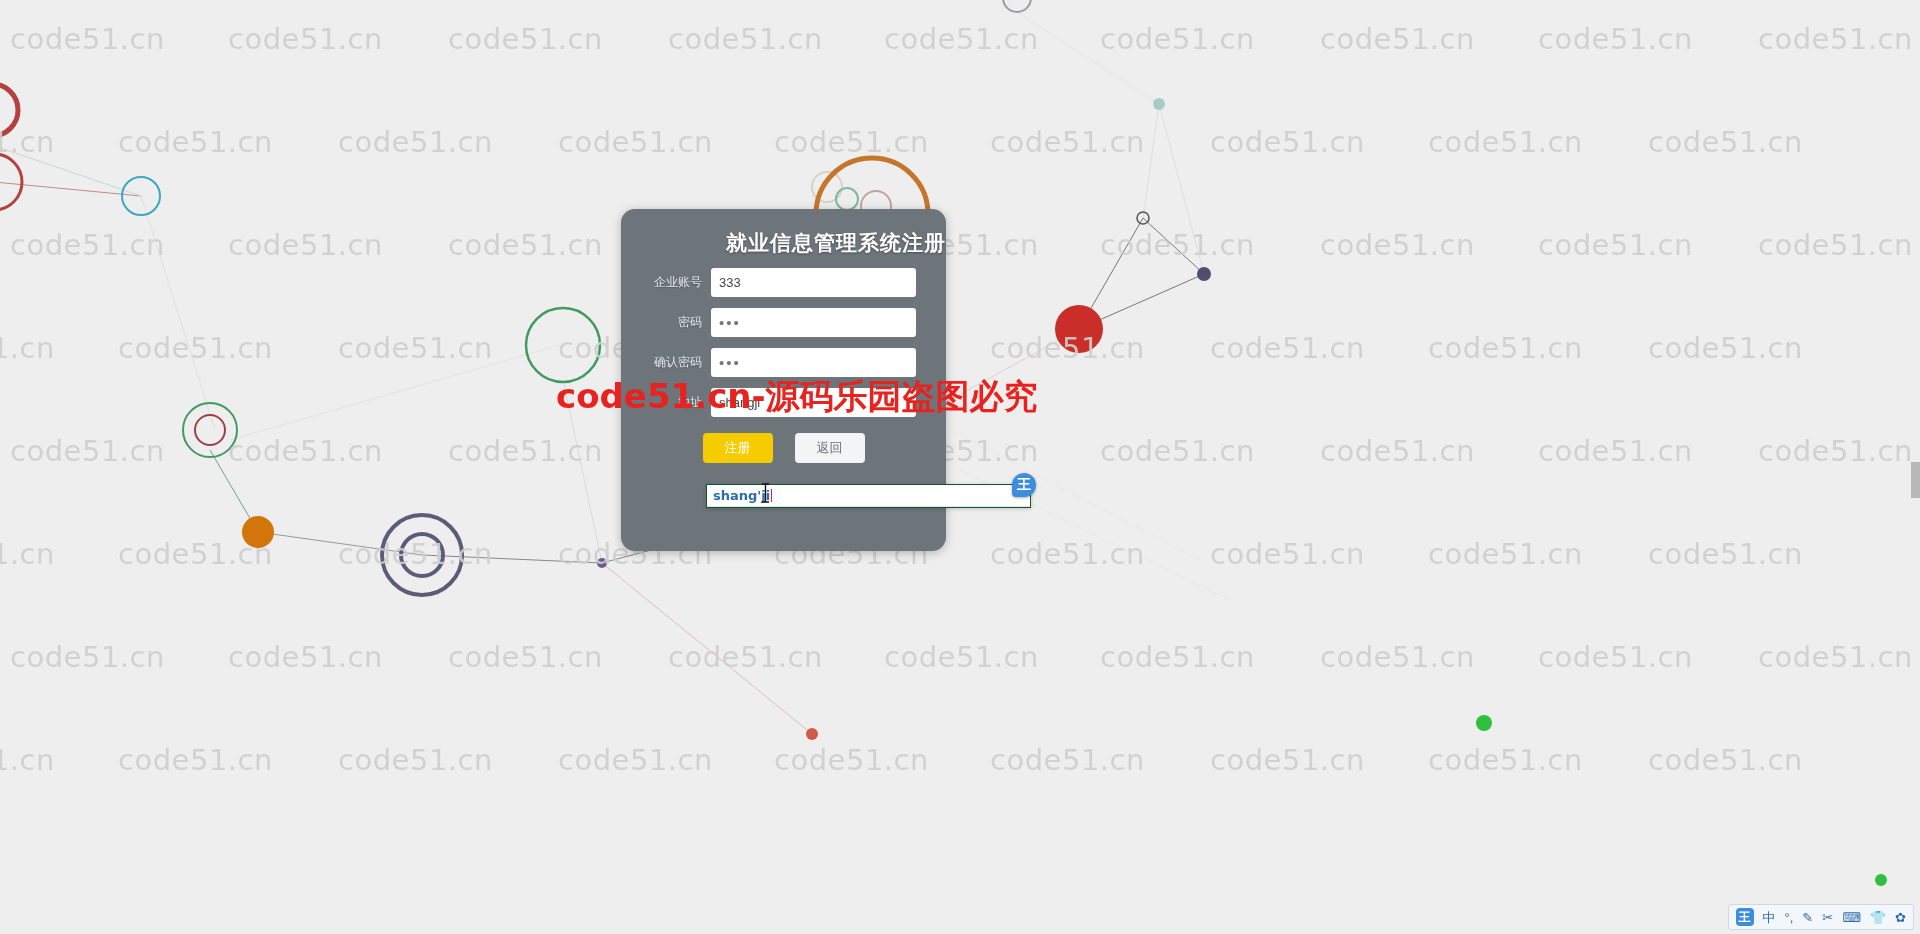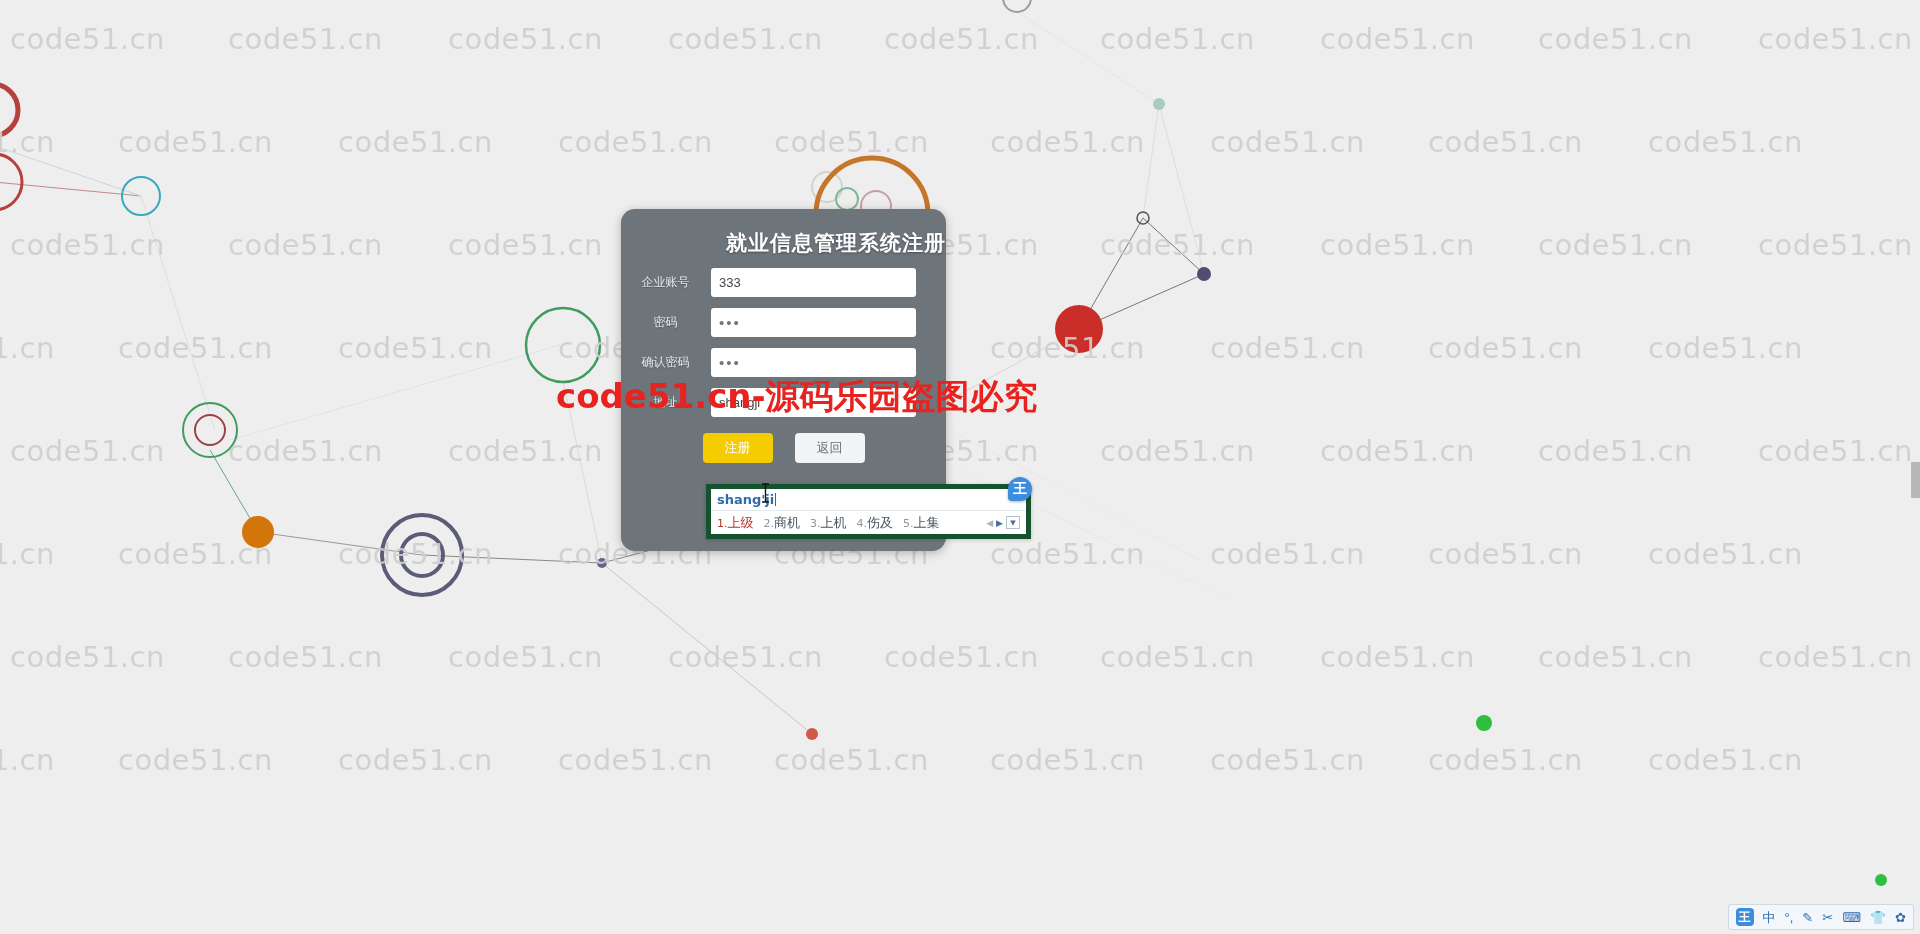--- a/index.html
+++ b/index.html
@@ -63,21 +63,21 @@
     font-family: "DejaVu Sans", sans-serif;
   }
   .form-row {
     display: flex;
     align-items: center;
     margin-top: 11px;
     padding-left: 8px;
   }
   .form-label {
     width: 82px;
-    text-align: center;
+    text-align: right;
     color: #e8eaec;
     font-size: 12px;
     padding-right: 9px;
     font-family: "DejaVu Sans", sans-serif;
     text-shadow: 0 1px 1px rgba(0,0,0,0.25);
   }
   .form-input {
     width: 205px;
     height: 29px;
     background: #ffffff;
@@ -133,21 +133,21 @@
   }
 
   
   #ime-popup {
     position: absolute;
     left: 706px;
     top: 484px;
     width: 325px;
     z-index: 20;
     background: #ffffff;
-    border: 5px solid #14532d;
+    border: 1px solid #14532d;
     box-shadow: 0 1px 4px rgba(0,0,0,0.18);
     font-family: "DejaVu Sans", sans-serif;
   }
   #ime-pinyin-row {
     height: 22px;
     display: flex;
     align-items: center;
     padding: 0 6px;
     border-bottom: 1px solid #e3e8ee;
   }
@@ -423,32 +423,20 @@
   </div>
 </div>
 
 <div id="red-watermark">code51.cn-源码乐园盗图必究</div>
 
 <div id="ime-popup">
   <div id="ime-pinyin-row">
     <span id="ime-pinyin">shang'ji</span>
     <span id="ime-caret"></span>
   </div>
-  <div id="ime-candidates">
-      <span class="cand first"><span class="num">1.</span>上级</span>
-      <span class="cand"><span class="num">2.</span>商机</span>
-      <span class="cand"><span class="num">3.</span>上机</span>
-      <span class="cand"><span class="num">4.</span>伤及</span>
-      <span class="cand"><span class="num">5.</span>上集</span>
-      <span id="ime-nav">
-        <span class="nav-arrow dim">◀</span>
-        <span class="nav-arrow">▶</span>
-        <span id="nav-box">▼</span>
-      </span>
-    </div>
   <div id="ime-logo">王</div>
 </div>
 
 <svg id="mouse-cursor" width="11" height="20" viewBox="0 0 11 20" xmlns="http://www.w3.org/2000/svg">
   <path d="M2 1 H9 M5.5 1 V19 M2 19 H9" stroke="#111" stroke-width="1.4" fill="none"></path>
 </svg>
 
 <div id="scroll-nub"></div>
 
 <div id="green-dot"></div>

